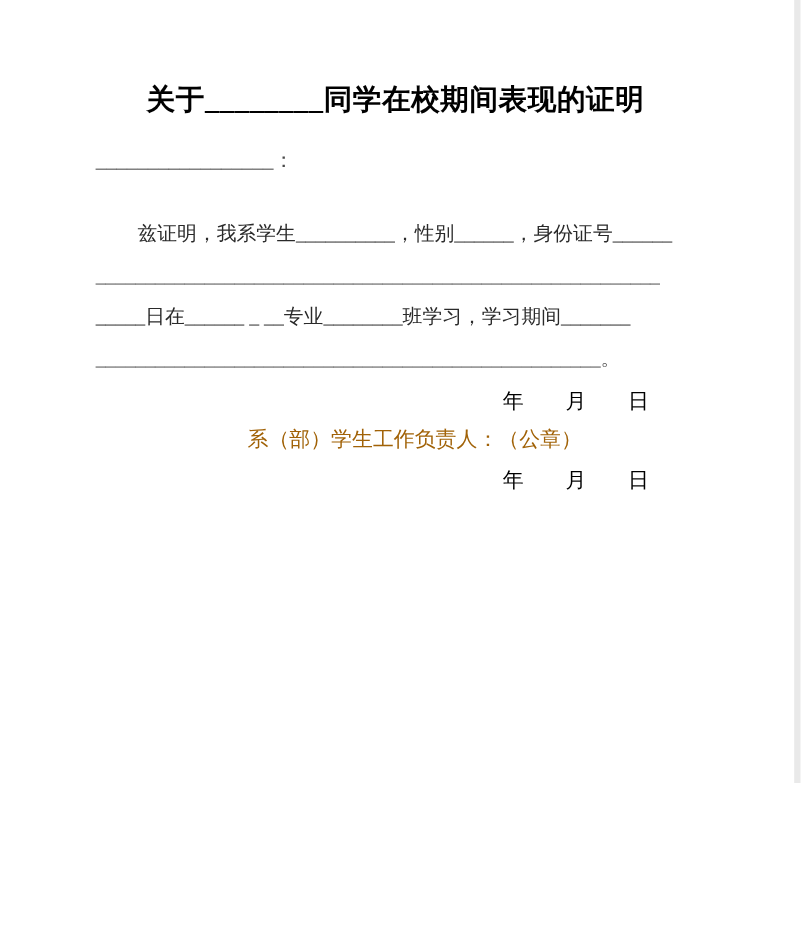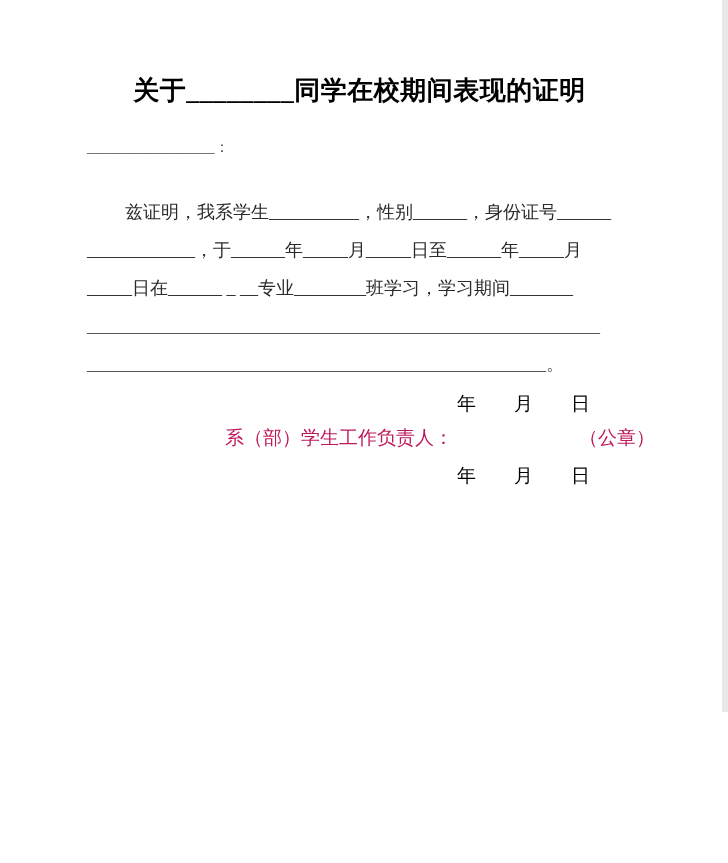--- a/index.html
+++ b/index.html
@@ -35,21 +35,21 @@
     font-size: 26px;
     line-height: 32px;
     font-weight: bold;
     color: #000000;
     text-align: center;
     white-space: nowrap;
     letter-spacing: 0.5px;
   }
   .salutation {
     margin-top: 28px;
-    font-size: 15px;
+    font-size: 19px;
     line-height: 24px;
     color: #4a4a4a;
     white-space: nowrap;
   }
   .body-block {
     margin-top: 34px;
     font-size: 18px;
   }
   .body-line {
     line-height: 38px;
@@ -91,25 +91,25 @@
     font-size: 19px;
     line-height: 22px;
     white-space: nowrap;
     color: #2a2a2a;
   }
   .sig-leader-row {
     margin-top: 12px;
     margin-left: 138px;
     width: 430px;
     display: flex;
-    justify-content: space-between;
+    justify-content: flex-start;
     font-size: 19px;
     line-height: 22px;
     white-space: nowrap;
-    color: #be185d;
+    color: #a16207;
   }
   .sig-date.second {
     margin-top: 16px;
   }
   .stray-mark {
     position: absolute;
     left: 88px;
     top: 790px;
     font-size: 15px;
     color: #333333;
@@ -121,23 +121,22 @@
 <div class="page">
 
   <div class="content">
 
     <h1 class="doc-title">关于________同学在校期间表现的证明</h1>
 
     <div class="salutation">_________________：</div>
 
     <div class="body-block">
       <div class="body-line indent">兹证明，我系学生__________，性别______，身份证号______</div>
-      <div class="body-line">____________，于______年_____月_____日至______年_____月</div>
+      <div class="body-line rule">_________________________________________________________</div>
       <div class="body-line">_____日在______ _ __专业________班学习，学习期间_______</div>
-      <div class="body-line rule">_________________________________________________________</div>
       <div class="body-line rule">___________________________________________________。</div>
     </div>
 
 
 
     <div class="sig-date">年　　月　　日</div>
 
 
     <div class="sig-leader-row">
       <span>系（部）学生工作负责人：</span>

